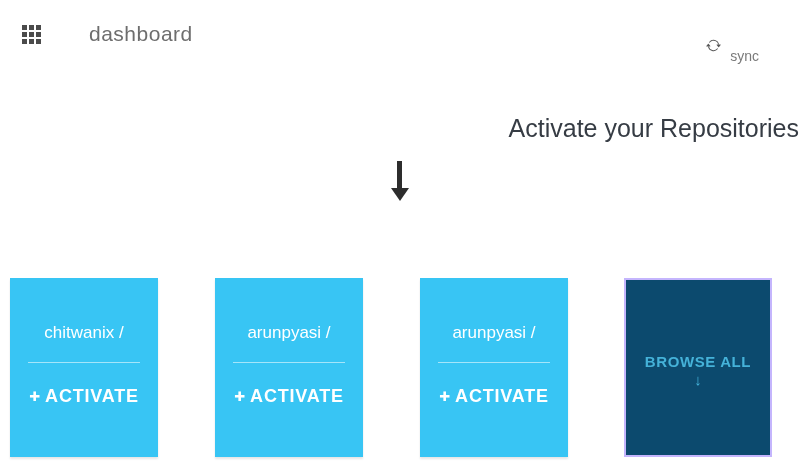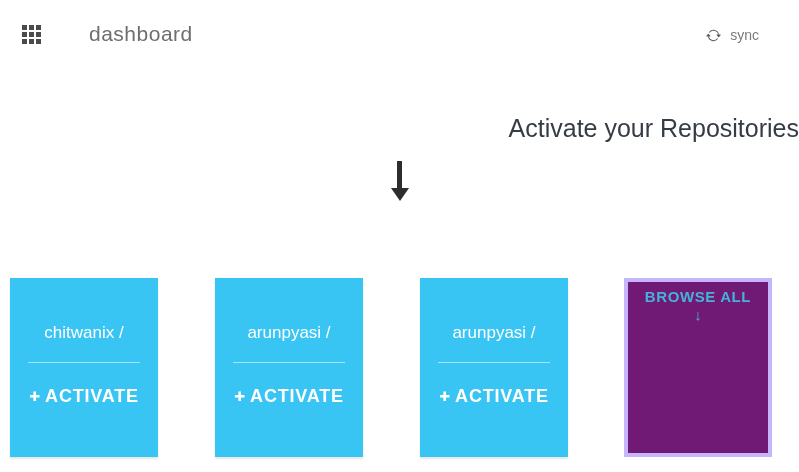--- a/index.html
+++ b/index.html
@@ -35,21 +35,21 @@
     line-height: 26px;
     margin-left: 22px;
   }
 
   .sync {
     position: absolute; right: 40px; top: 27px;
     display: flex; align-items: center; gap: 9px;
     cursor: pointer;
   }
   .sync svg { width: 15px; height: 15px; fill: #565656; }
-  .sync-label { font-size: 14px; color: #7a7a7a; }
+  .sync-label { font-size: 14px; color: #7a7a7a; margin-top: 21px; }
 
   
   .hero-heading {
     position: absolute; top: 114px; left: 0; width: 100%;
     text-align: right;
     font-size: 25px; font-weight: 400;
     color: #363c44;
   }
 
   .big-arrow {
@@ -97,24 +97,24 @@
     background: none; border: none; color: #ffffff;
     font-family: inherit;
     cursor: pointer;
   }
   .activate .plus { font-size: 13px; font-weight: 700; line-height: 1; }
   .activate .activate-label {
     font-size: 18px; font-weight: 700; letter-spacing: 0.8px;
   }
 
   .card.browse {
-    background: #701a75;
-    border: 4px solid #c4b5fd;
+    background: #0c4a6e;
+    border: 2px solid #c4b5fd;
     display: flex; flex-direction: column;
-    align-items: center; justify-content: flex-start;
+    align-items: center; justify-content: center;
     padding-top: 6px;
     cursor: pointer;
   }
   .browse-label {
     font-size: 15px; font-weight: 700; letter-spacing: 0.6px;
     color: #45b2d9;
   }
   .browse-arrow {
     font-size: 15px; font-weight: 700; color: #45b2d9;
     margin-top: 2px; line-height: 16px;

